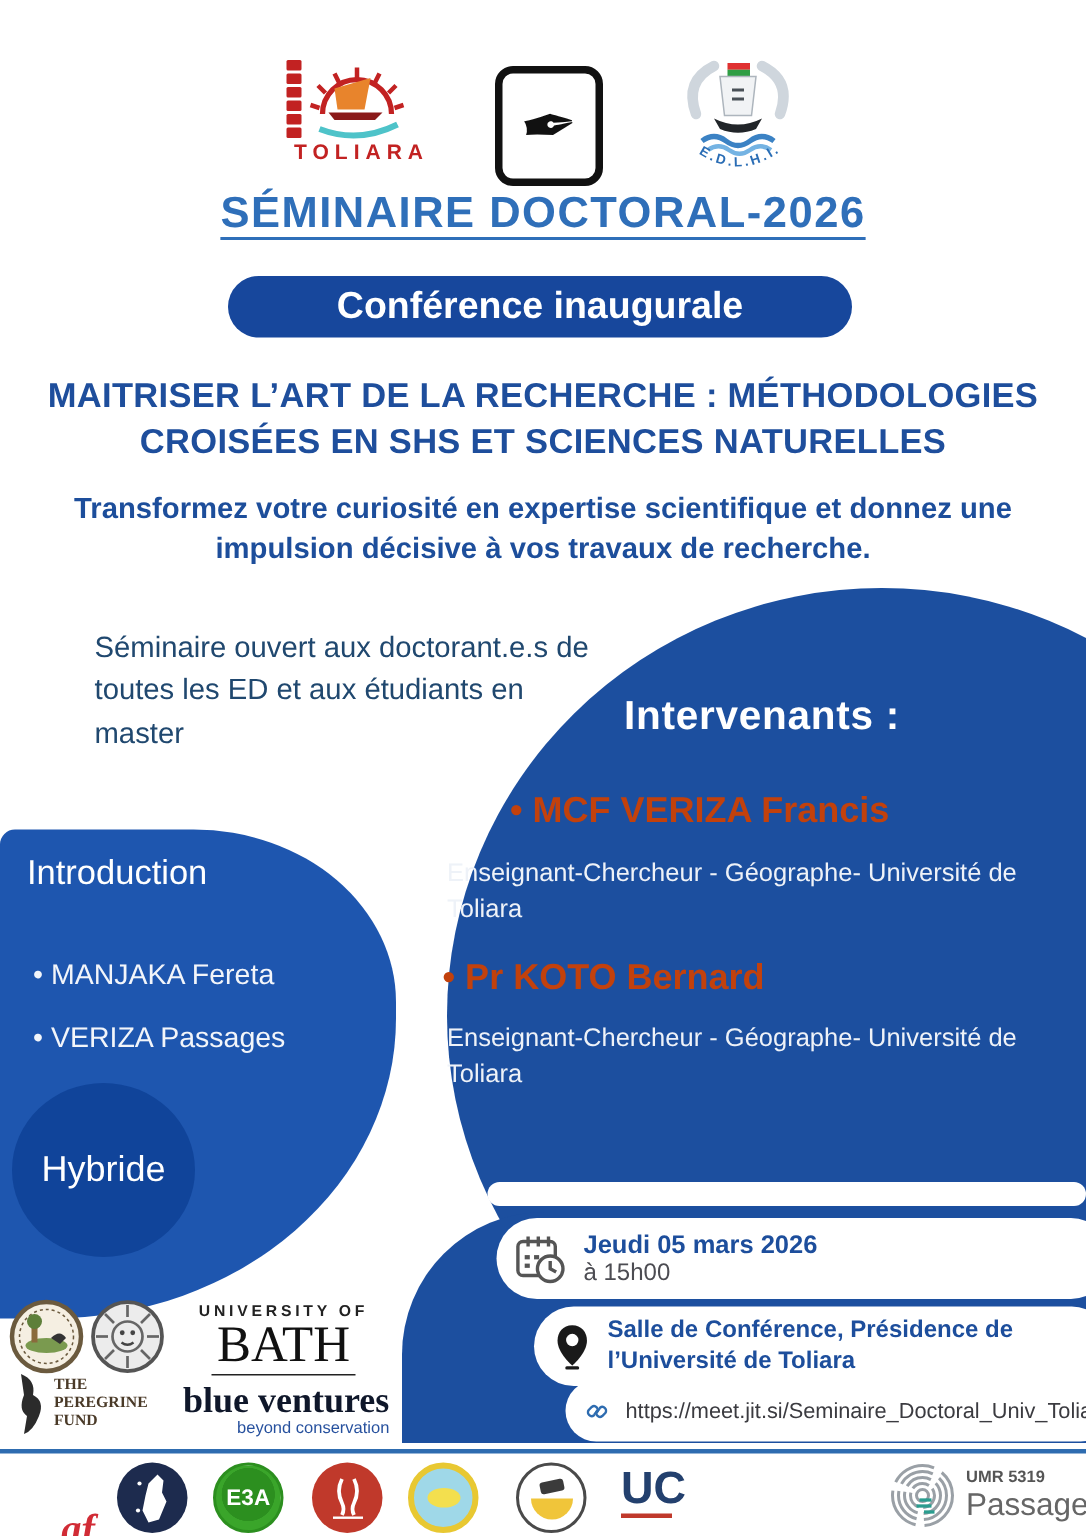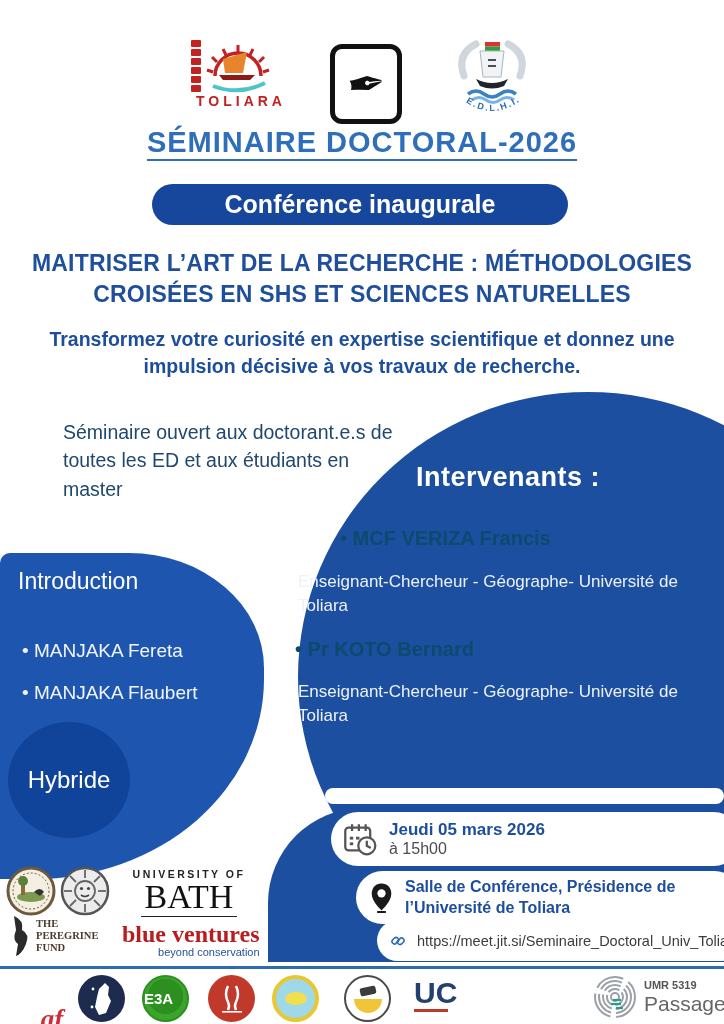--- a/index.html
+++ b/index.html
@@ -31,21 +31,21 @@
   .band-bottom{left:268px;top:808px;width:458px;height:154px;background:#1c4f9f;border-top-left-radius:95px;}
   .blob-left{left:0;top:553px;width:264px;height:326px;background:#1e56af;
              border-radius:10px 135px 230px 0 / 10px 115px 200px 0;}
   .hybride{left:8px;top:722px;width:122px;height:116px;border-radius:50%;background:#10449a;
            display:flex;align-items:center;justify-content:center;color:#fff;font-size:24px;font-weight:300;}
   .deco-pill{left:325px;top:788px;width:399px;height:16px;background:#fff;border-radius:8px;}
 
   
   .interv-heading{left:368px;top:462px;width:280px;text-align:center;color:#fff;font-size:27px;
                   font-weight:800;letter-spacing:.5px;}
-  .speaker-name{color:#0c4a6e;font-size:20px;font-weight:800;}
+  .speaker-name{color:#c2410c;font-size:24px;font-weight:800;}
   .speaker-name::before{content:"• ";}
   .sp1{left:340px;top:527px;}
   .sp2{left:295px;top:638px;}
   .speaker-role{color:#eef2f8;font-size:17px;line-height:1.4;width:414px;}
   .sr1{left:298px;top:570px;}
   .sr2{left:298px;top:680px;}
 
   
   .intro-heading{left:18px;top:566px;color:#fff;font-size:23px;line-height:1.38;}
   .intro-item{color:#f2f5fa;font-size:19px;}
@@ -66,34 +66,34 @@
   
   .seal1{left:6px;top:866px;}
   .seal2{left:60px;top:866px;}
   .bath{left:114px;top:868px;width:150px;text-align:center;}
   .bath-top{font-size:10.5px;letter-spacing:2.5px;color:#222;font-weight:600;}
   .bath-name{font-family:"Liberation Serif",serif;font-size:34px;color:#111;line-height:1;
              border-bottom:1.5px solid #222;display:inline-block;padding:0 4px 2px;}
   .peregrine{left:8px;top:914px;display:flex;align-items:center;gap:4px;}
   .pf-text{font-family:"Liberation Serif",serif;font-size:10.5px;color:#4a3a28;font-weight:700;line-height:1.15;}
   .bluev{left:122px;top:922px;text-align:right;}
-  .bv-name{font-family:"Liberation Serif",serif;font-weight:700;font-size:24px;color:#b91c1c;line-height:1;}
+  .bv-name{font-family:"Liberation Serif",serif;font-weight:700;font-size:24px;color:#0f172a;line-height:1;}
   .bv-tag{font-size:11px;color:#27519e;}
 
   .strip-line{left:0;top:966px;width:724px;height:3px;background:#2e6cb0;}
 
   
   .circle46{width:47px;height:47px;border-radius:50%;}
   .alliance{left:20px;top:974px;text-align:center;width:64px;margin-top:32px;}
   .af-mark{font-family:"Liberation Serif",serif;font-style:italic;font-weight:700;font-size:27px;color:#d12b35;line-height:1;}
   .af-l1{font-size:6.5px;color:#555;}
   .af-l2{font-size:6.5px;color:#d12b35;}
   .academie{left:78px;top:975px;background:#1d2b4e;display:flex;align-items:center;justify-content:center;}
   .e3a{left:142px;top:975px;background:radial-gradient(circle at 50% 45%, #2c8f1f 55%, #3aa52a 56%);
-       display:flex;align-items:center;color:#fff;font-weight:800;font-size:15px;
+       display:flex;align-items:center;justify-content:center;color:#fff;font-weight:800;font-size:15px;
        border:2px solid #2c8f1f;box-sizing:border-box;}
   .redorg{left:208px;top:975px;background:#c0392b;display:flex;align-items:center;justify-content:center;}
   .ihsm{left:272px;top:975px;background:#9fd8e8;border:4px solid #e8c832;box-sizing:border-box;
         display:flex;align-items:center;justify-content:center;}
   .ihsm-inner{width:22px;height:13px;background:#f3df4e;border-radius:50%;}
   .ens{left:344px;top:975px;background:#fff;border:2px solid #4a4a4a;box-sizing:border-box;overflow:hidden;position:relative;}
   .ens-half{position:absolute;left:8px;top:22px;width:28px;height:14px;background:#f0c53a;border-radius:0 0 28px 28px;}
   .ens-mark{position:absolute;left:14px;top:10px;width:16px;height:8px;background:#3b3b3b;border-radius:2px;transform:rotate(-12deg);}
   .uc{left:414px;top:978px;width:52px;}
   .uc-u{font-size:30px;font-weight:700;color:#23406e;line-height:1;}
@@ -174,21 +174,21 @@
   <div class="abs interv-heading">Intervenants :</div>
   <div class="abs speaker-name sp1">MCF VERIZA Francis</div>
   <div class="abs speaker-role sr1">Enseignant-Chercheur - Géographe- Université de Toliara</div>
   <div class="abs speaker-name sp2">Pr KOTO Bernard</div>
   <div class="abs speaker-role sr2">Enseignant-Chercheur - Géographe- Université de Toliara</div>
 
   <div class="abs intro-heading">
     <div>Introduction</div>
   </div>
   <div class="abs intro-item ii1">MANJAKA Fereta</div>
-  <div class="abs intro-item ii2">MANJAKA Flaubert</div>
+  <div class="abs intro-item ii2">VERIZA Passages</div>
 
   <div class="abs card card-date">
     <svg width="34" height="34" viewBox="0 0 30 30">
       <rect x="2" y="5" width="22" height="20" rx="3" fill="none" stroke="#555" stroke-width="2"></rect>
       <path d="M8,2 v6 M14,2 v6 M20,2 v6" stroke="#555" stroke-width="2"></path>
       <g fill="#555">
           <rect x="6" y="13" width="3" height="2.5"></rect>
           <rect x="6" y="18" width="3" height="2.5"></rect>
         <rect x="11.5" y="13" width="3" height="2.5"></rect>
         </g>

